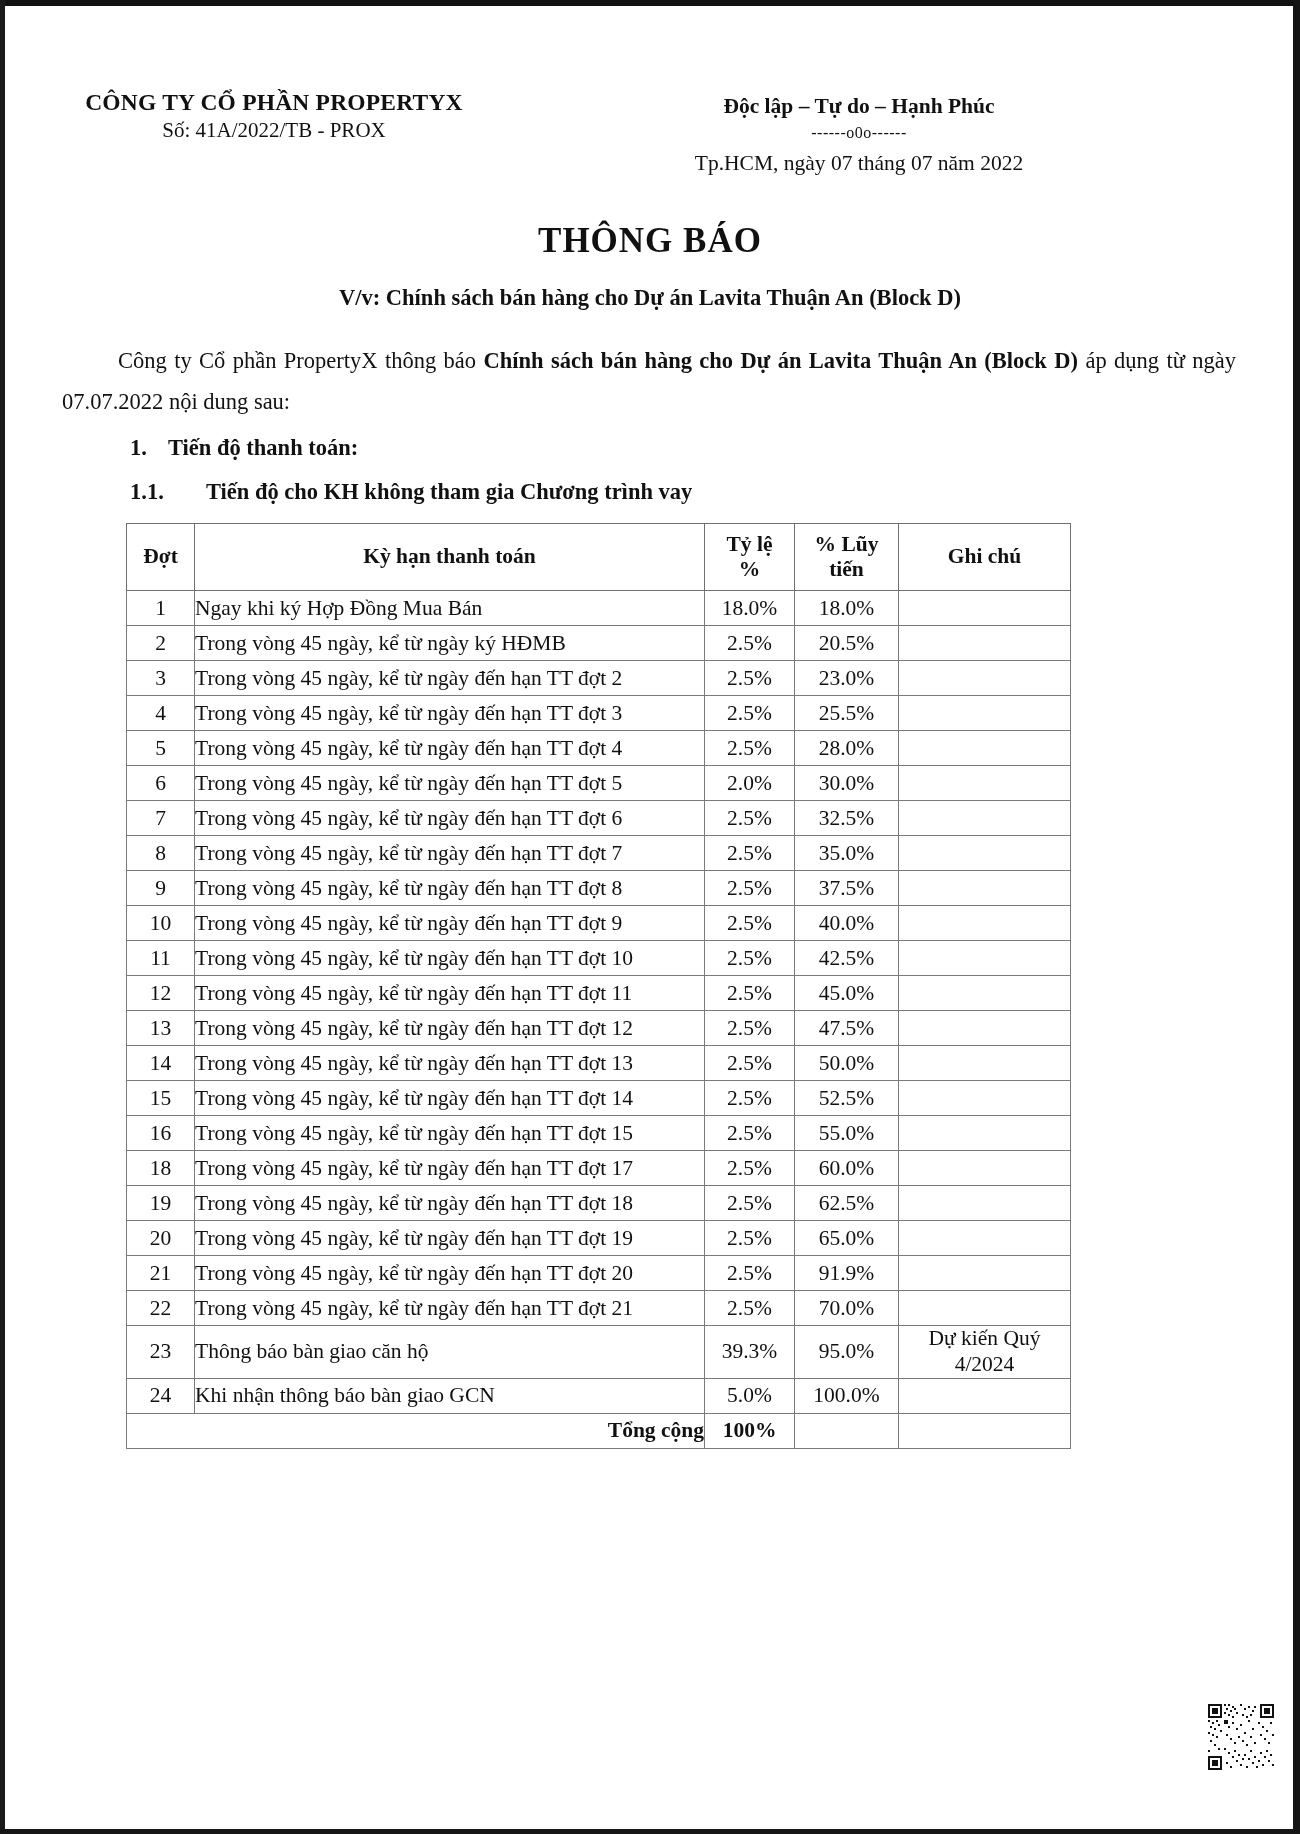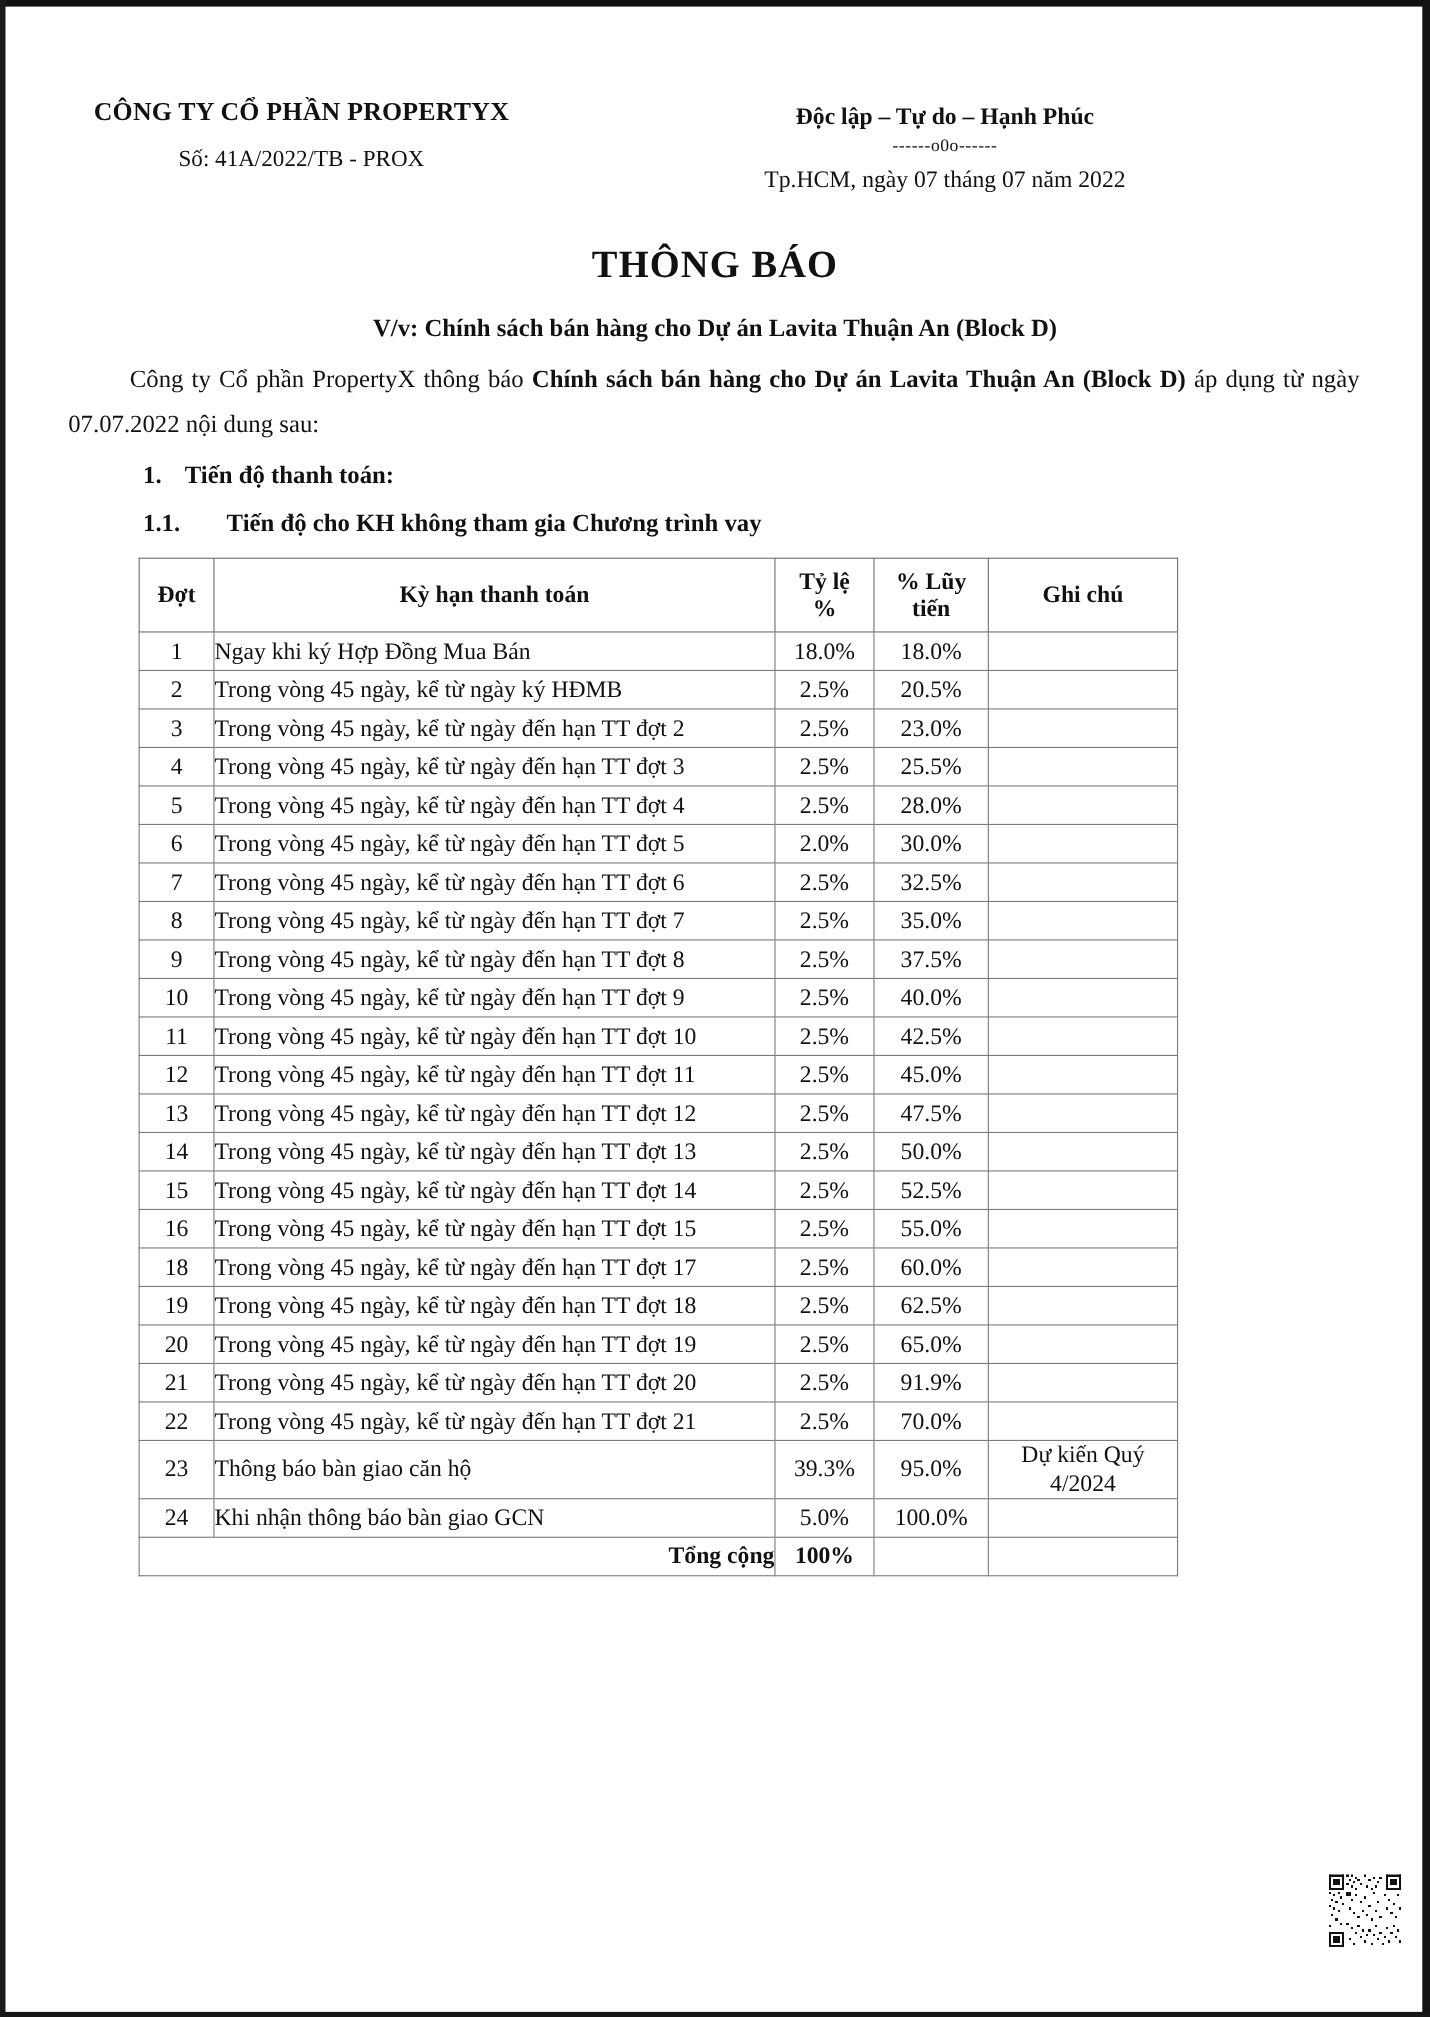--- a/index.html
+++ b/index.html
@@ -58,21 +58,20 @@
   }
   .company-name {
     font-size: 23.5px;
     font-weight: bold;
     letter-spacing: 0.2px;
     line-height: 1.25;
     white-space: nowrap;
   }
   .doc-number {
     font-size: 21px;
-    margin-top: 14px;
     line-height: 1.3;
   }
   .header-right {
     flex: 1;
     text-align: center;
     padding-right: 52px;
   }
   .nation-title {
     font-size: 23.5px;
     font-weight: bold;
@@ -107,21 +106,21 @@
   }
   .doc-subtitle {
     text-align: center;
     font-size: 22.5px;
     font-weight: bold;
     margin-top: 24px;
   }
 
   
   .body-para {
-    margin: 14px 64px 0 62px;
+    margin: 30px 64px 0 62px;
     font-size: 22.5px;
     line-height: 1.82;
     text-align: justify;
     text-indent: 56px;
   }
   .body-para b { font-weight: bold; }
 
   .section-1 {
     margin: 12px 0 0 130px;
     font-size: 22.5px;

